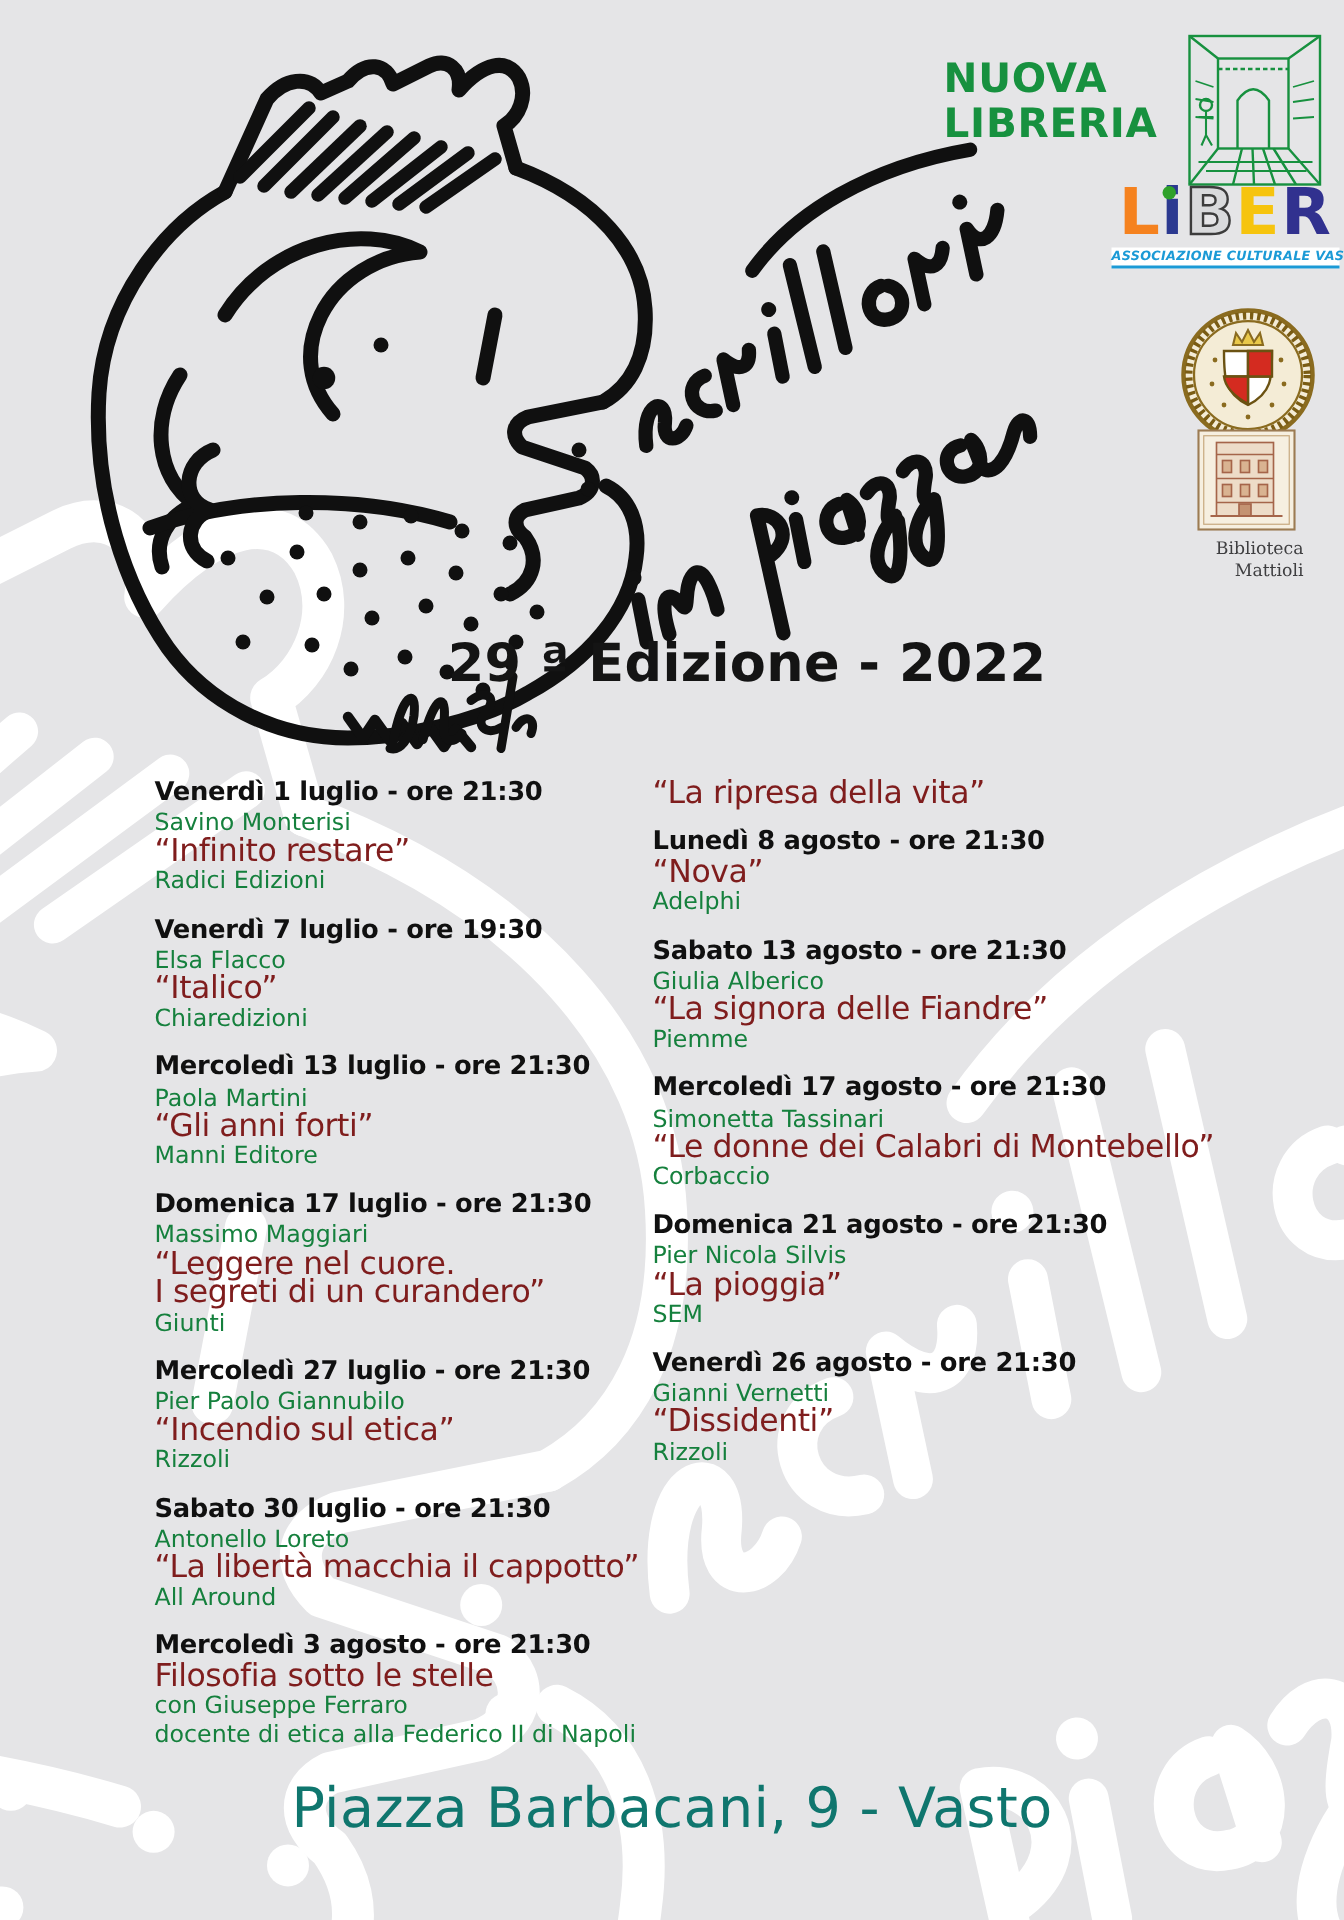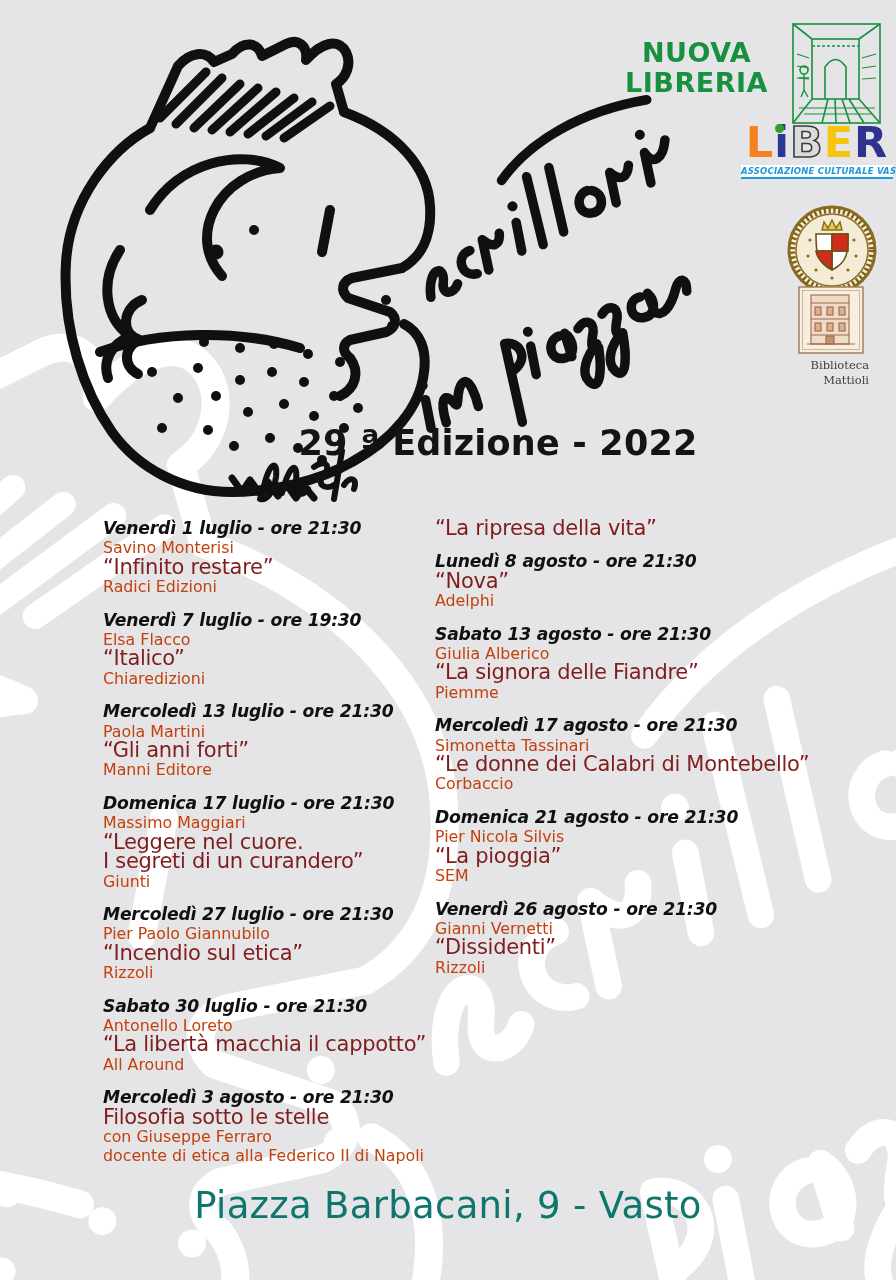--- a/index.html
+++ b/index.html
@@ -5,21 +5,21 @@
   html,body{margin:0;padding:0;background:#c9c9cc;}
   .poster{
     position:relative;width:896px;height:1280px;margin:0 auto;
     background:#e5e5e7;overflow:hidden;
     font-family:"DejaVu Sans", sans-serif;color:#151515;
   }
   svg{display:block;}
   .abs{position:absolute;}
 
   
-  .nuova-wrap{left:604px;top:38px;width:185px;text-align:center;}
+  .nuova-wrap{left:629px;top:38px;width:185px;text-align:left;}
   .nuova-line{font-weight:700;font-size:27px;line-height:30px;letter-spacing:.5px;color:#17913f;}
   .nuova-logo{left:791px;top:22px;}
   .liber{left:741px;top:120px;width:152px;}
   .liber-letters{display:flex;align-items:flex-end;justify-content:center;font-weight:700;font-size:43px;line-height:44px;letter-spacing:1px;}
   .liber-L{color:#f5821f;}
   .liber-i{color:#2b3990;position:relative;}
   .liber-i .tittle{position:absolute;left:1px;top:4px;width:9px;height:9px;border-radius:50%;background:#2fa12b;}
   .liber-B{color:#d9dadc;-webkit-text-stroke:1.6px #3c3c3c;}
   .liber-E{color:#f6c40e;}
   .liber-R{color:#31318f;}
@@ -35,23 +35,23 @@
     font-size:35px;font-weight:700;letter-spacing:.2px;color:#141414;}
   .venue{left:0;top:1184px;width:896px;text-align:center;
     font-size:37px;color:#0f766e;letter-spacing:.3px;}
 
   
   .col{position:absolute;top:519px;}
   .col-left{left:103px;width:345px;}
   .col-right{left:435px;width:360px;}
   .event{margin:0 0 14px 0;}
   .ev-line{white-space:nowrap;line-height:19.4px;}
-  .l-date{font-weight:700;font-style:italic;font-size:17.2px;letter-spacing:-.2px;color:#101010;}
+  .l-date{font-weight:700;font-size:17.2px;letter-spacing:-.2px;color:#101010;}
   .l-title{font-weight:400;font-size:21px;letter-spacing:-.3px;color:#7f1d1d;}
-  .l-name,.l-pub{font-size:15.8px;color:#c2410c;}
+  .l-name,.l-pub{font-size:15.8px;color:#15803d;}
 
   .artsvg{left:0;top:0;pointer-events:none;}
 </style>
 </head>
 <body>
 
 <div class="poster">
 
   <svg class="abs artsvg" width="896" height="1280" viewBox="0 0 896 1280" aria-hidden="false">
     <defs>

